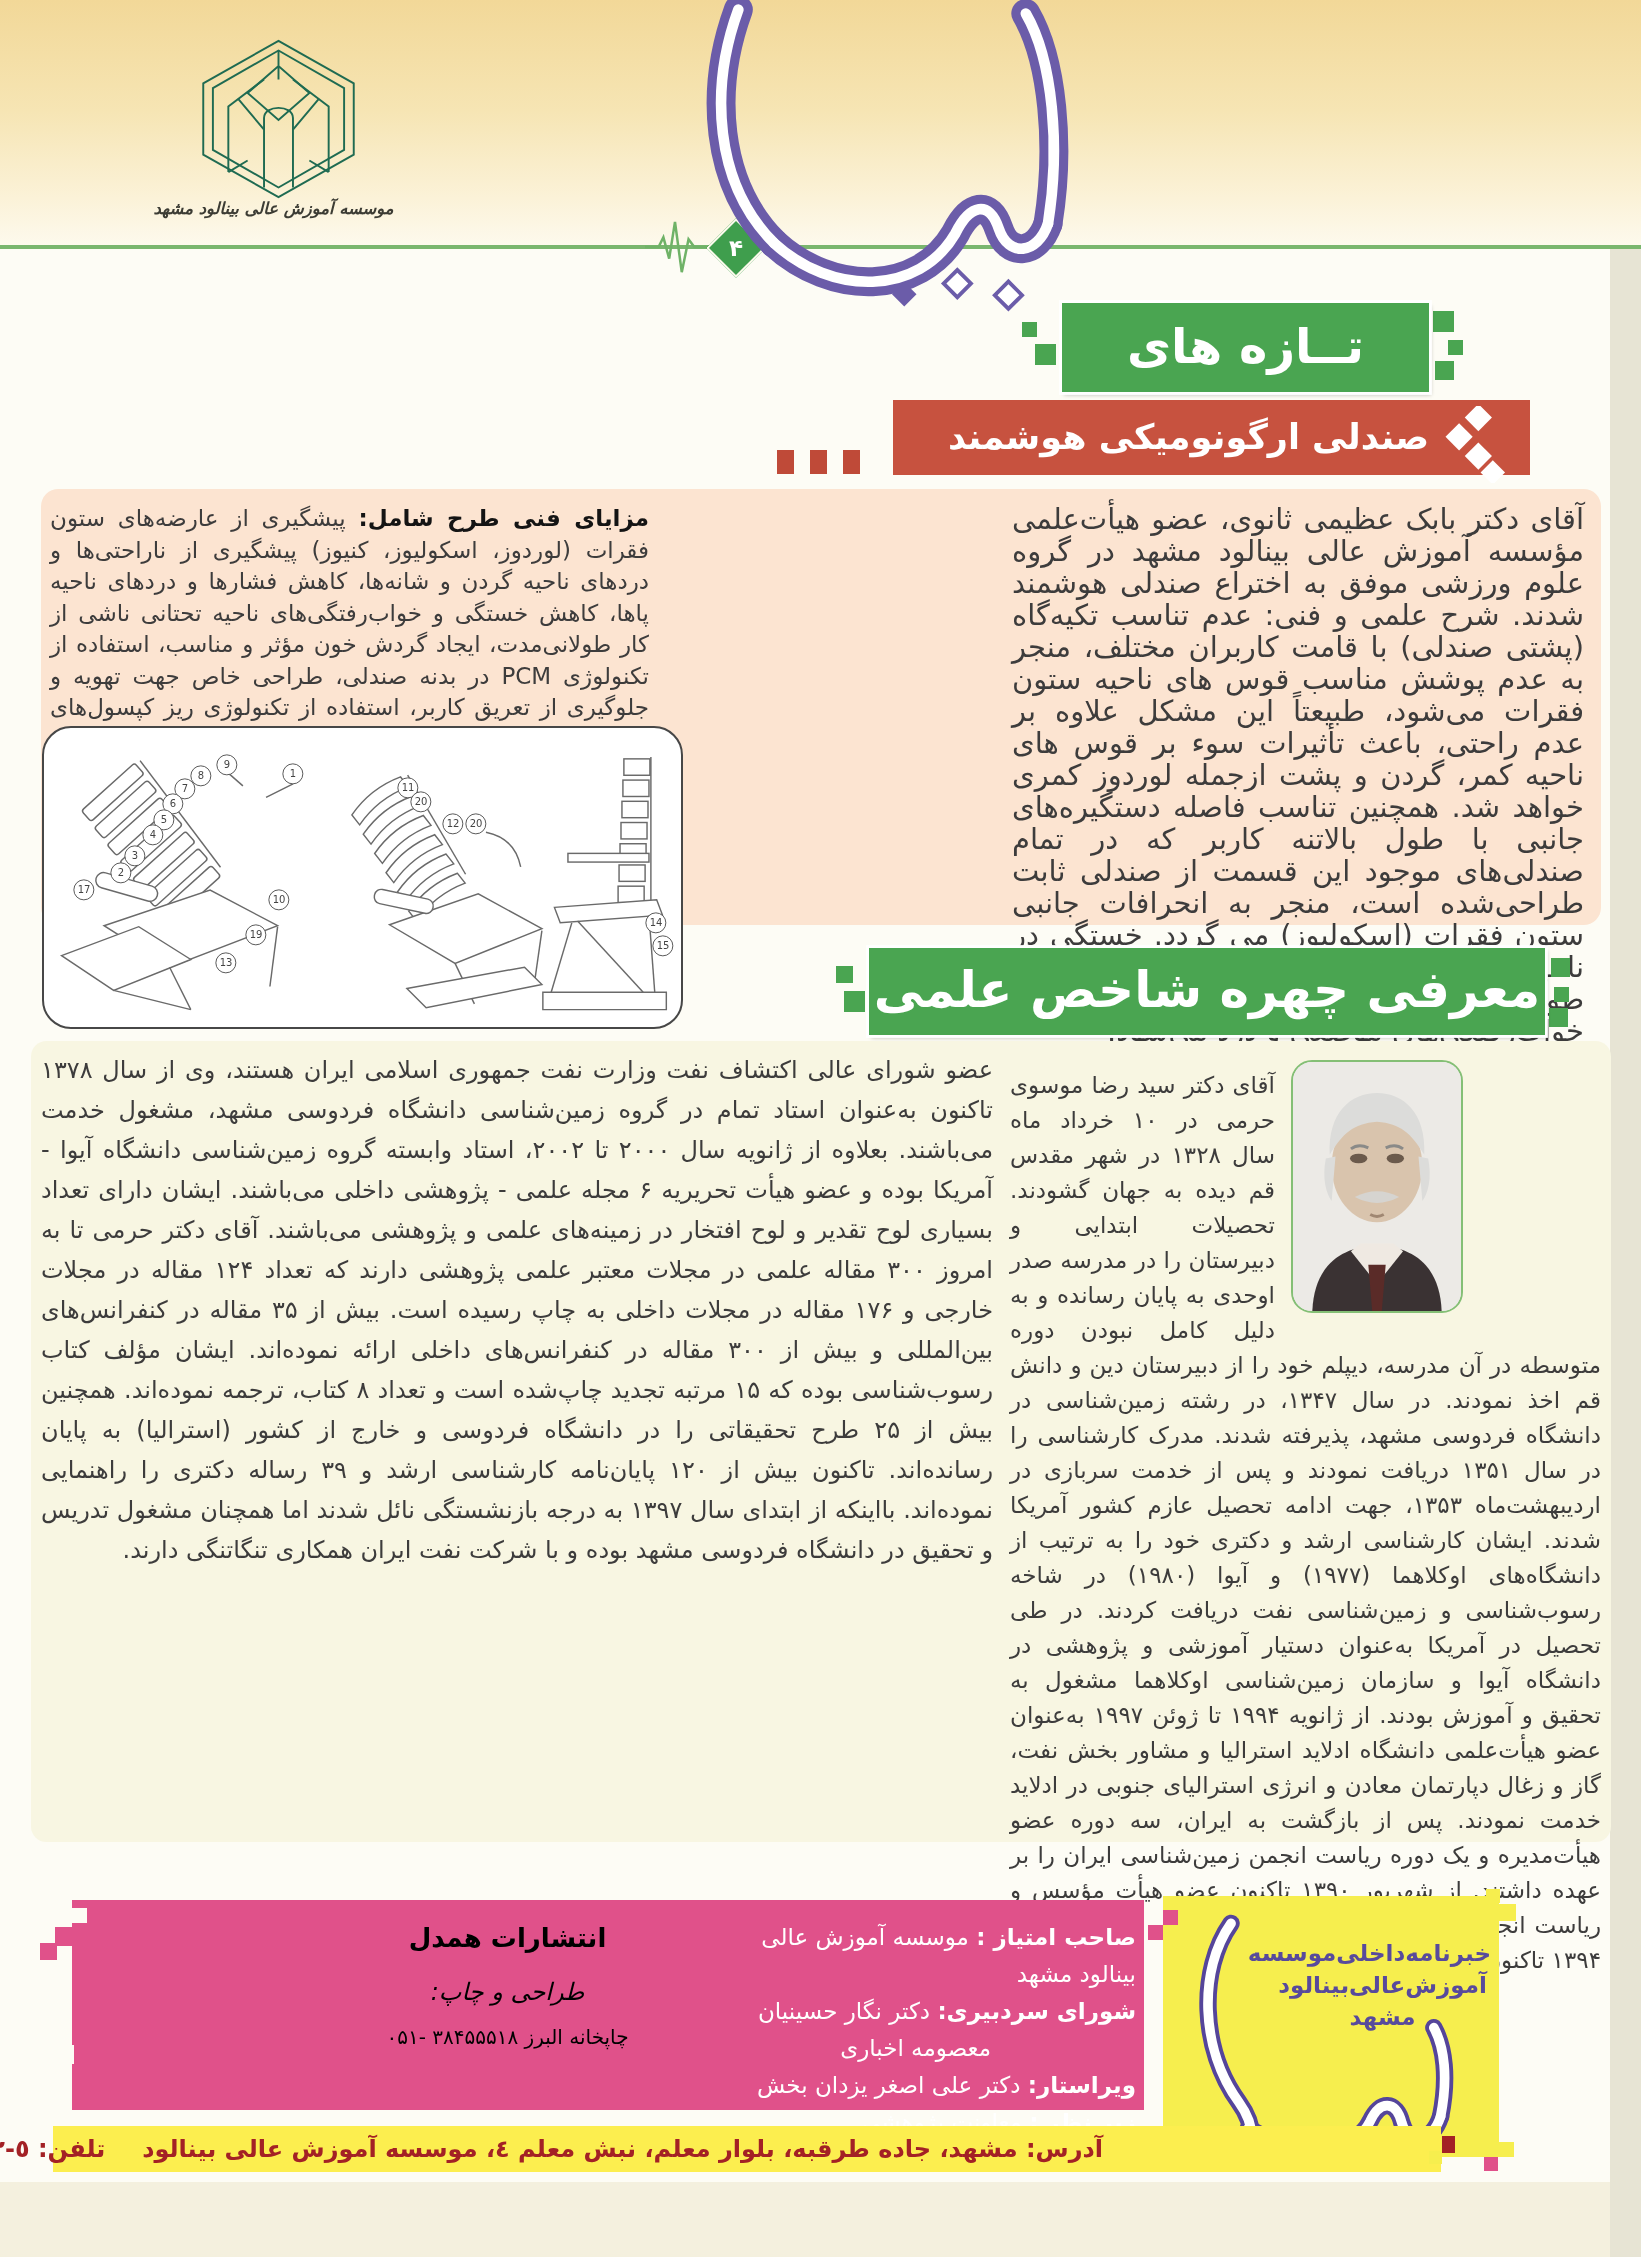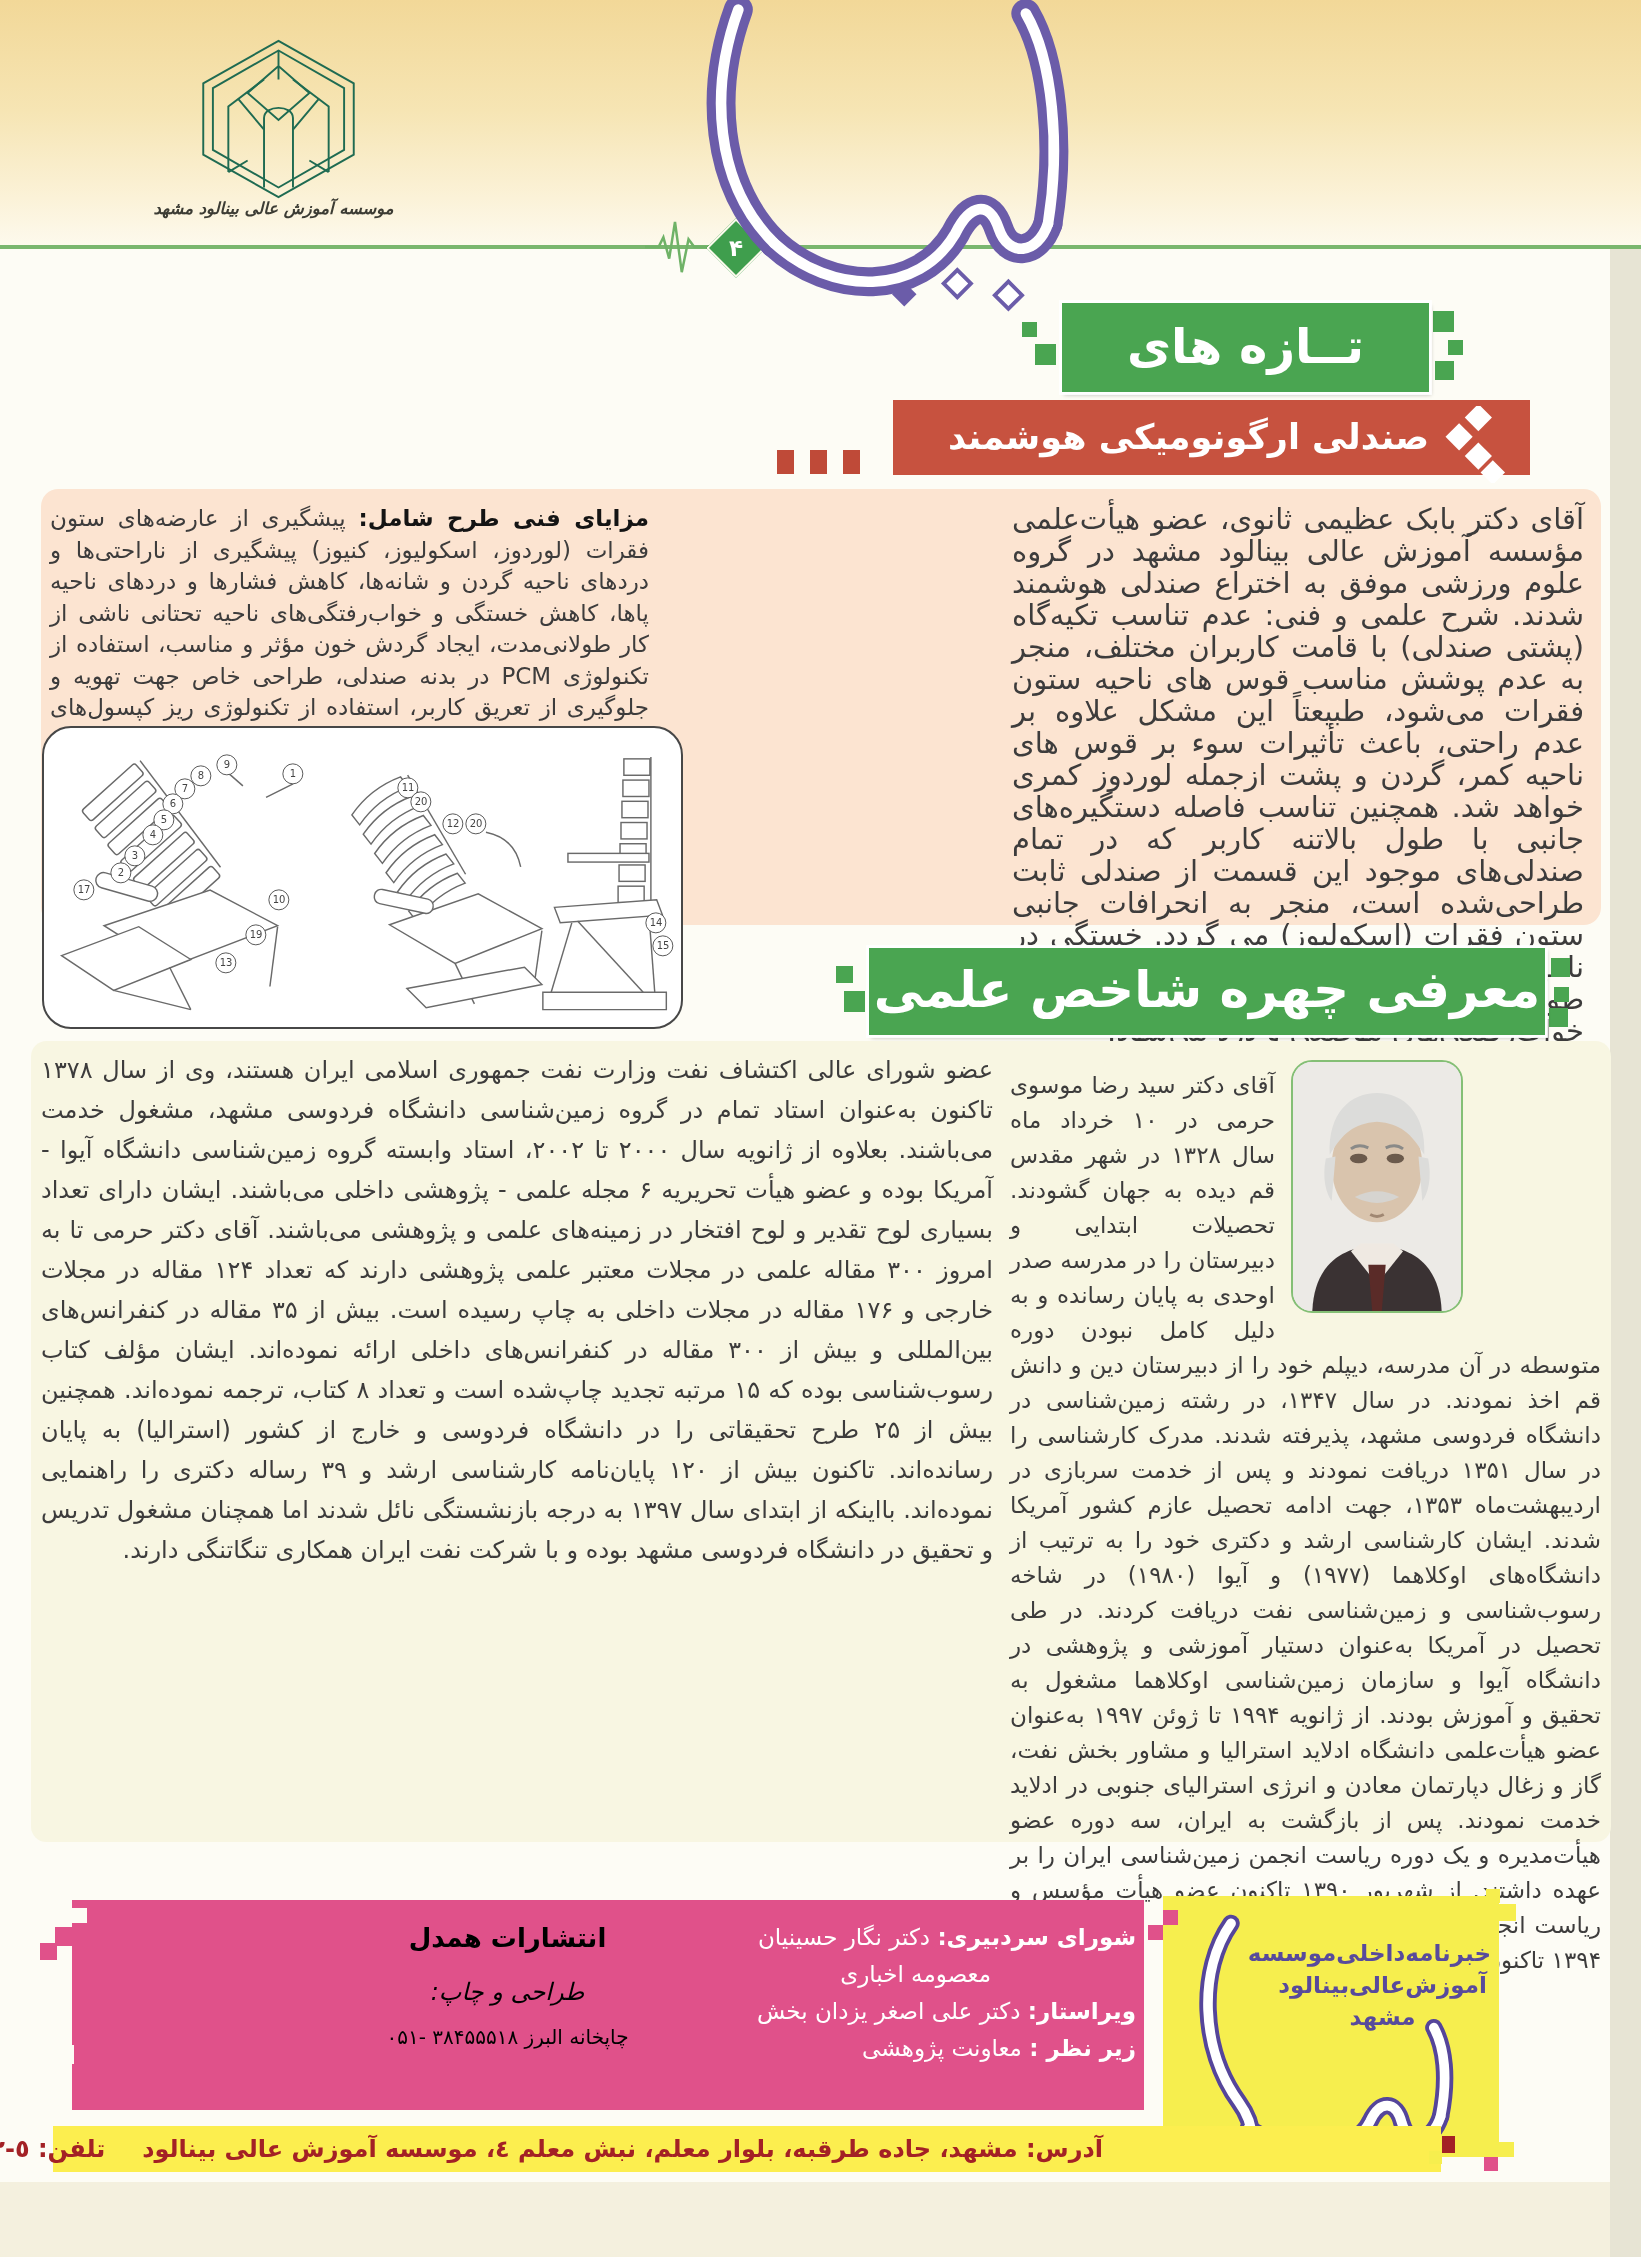--- a/index.html
+++ b/index.html
@@ -312,20 +312,21 @@
 <div class="abs white-pix" style="left:72px;top:1908px;width:15.4px;height:15.4px;"></div>
 <div class="abs white-pix" style="left:55px;top:2045px;width:19.3px;height:19.3px;"></div>
 
 <div class="abs" id="pub-col">
   <div class="t1">انتشارات همدل</div>
   <div class="t2">طراحی و چاپ:</div>
   <div class="t3">چاپخانه البرز  ۳۸۴۵۵۵۱۸ -۰۵۱</div>
 </div>
 
 <div class="abs" id="credits-col">
+  <div><span class="lbl">صاحب امتیاز :</span><span> موسسه آموزش عالی بینالود مشهد</span></div>
   <div><span class="lbl">شورای سردبیری:</span><span> دکتر نگار حسینیان</span></div>
   <div class="indent"><span class="lbl"></span><span>معصومه اخباری</span></div>
   <div><span class="lbl">ویراستار:</span><span> دکتر علی اصغر یزدان بخش</span></div>
   <div><span class="lbl">زیر نظر :</span><span> معاونت پژوهشی</span></div>
 </div>
 
 <div class="abs" id="yellow-box"></div>
 <div class="abs pink-pix" style="left:1148px;top:1925px;width:15.4px;height:15.4px;"></div>
 <div class="abs pink-pix" style="left:1163px;top:1910px;width:15.4px;height:15.4px;"></div>
 <div class="abs yellow-pix" style="left:1499px;top:1904px;width:17.4px;height:17.4px;"></div>

